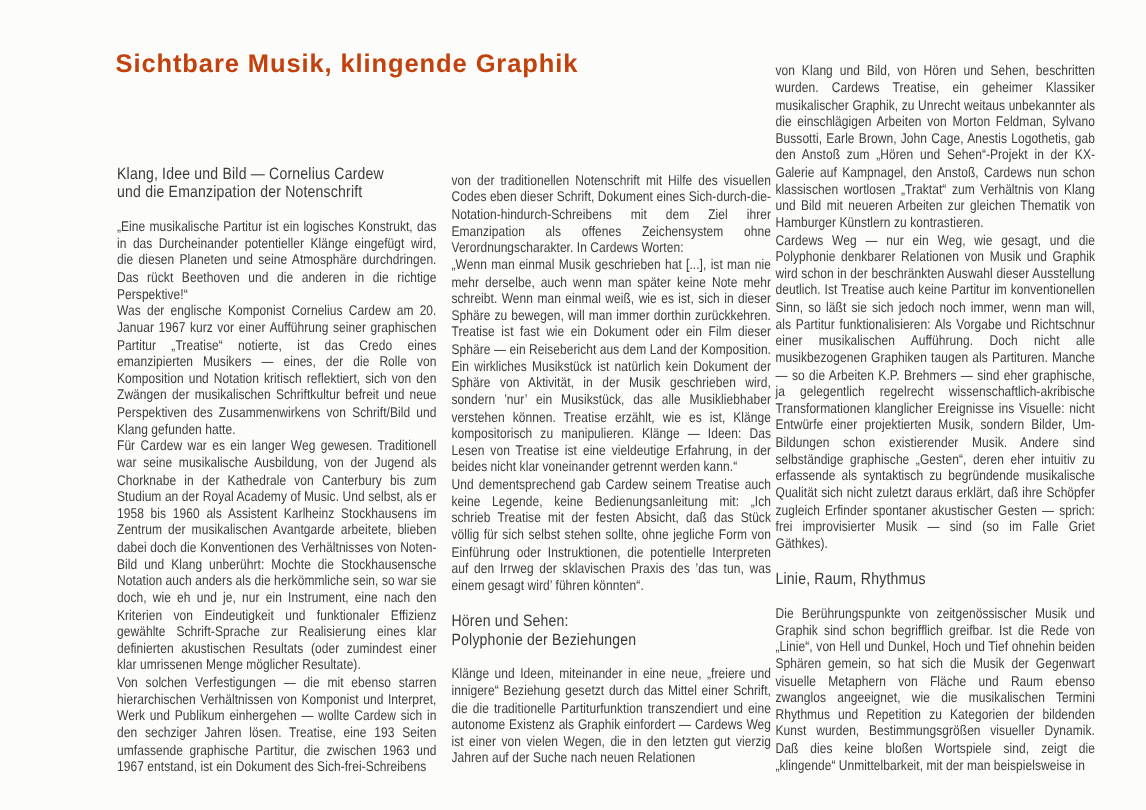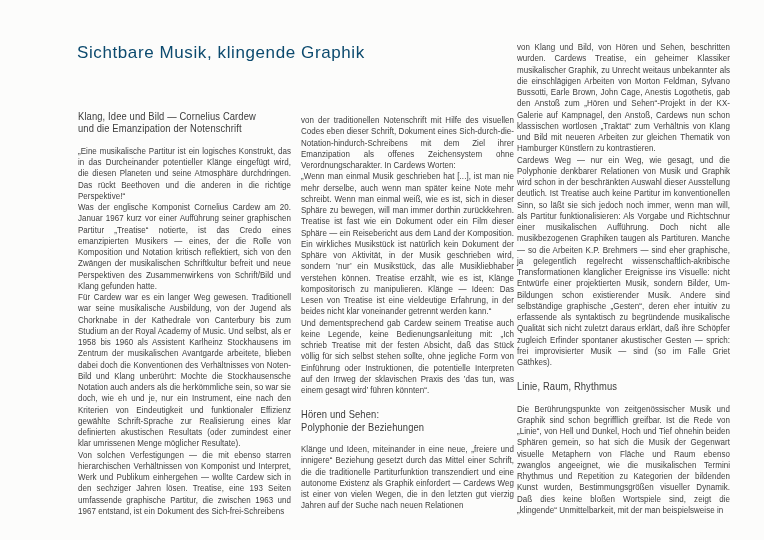--- a/index.html
+++ b/index.html
@@ -13,26 +13,26 @@
   .page {
     position: relative;
     width: 764px;
     height: 540px;
     background: #fcfcfb;
     color: #3d3d3d;
   }
   .title {
     position: absolute;
     left: 77px;
-    top: 43px;
+    top: 33px;
     margin: 0;
     font-size: 17px;
-    font-weight: 400;
+    font-weight: 700;
     letter-spacing: 0.6px;
-    color: #0c4a6e;
+    color: #c2410c;
     white-space: nowrap;
   }
   .col {
     position: absolute;
     width: 250px;
     transform: scaleX(0.852);
     transform-origin: 0 0;
     font-size: 9.4px;
     line-height: 11.25px;
     text-align: justify;

